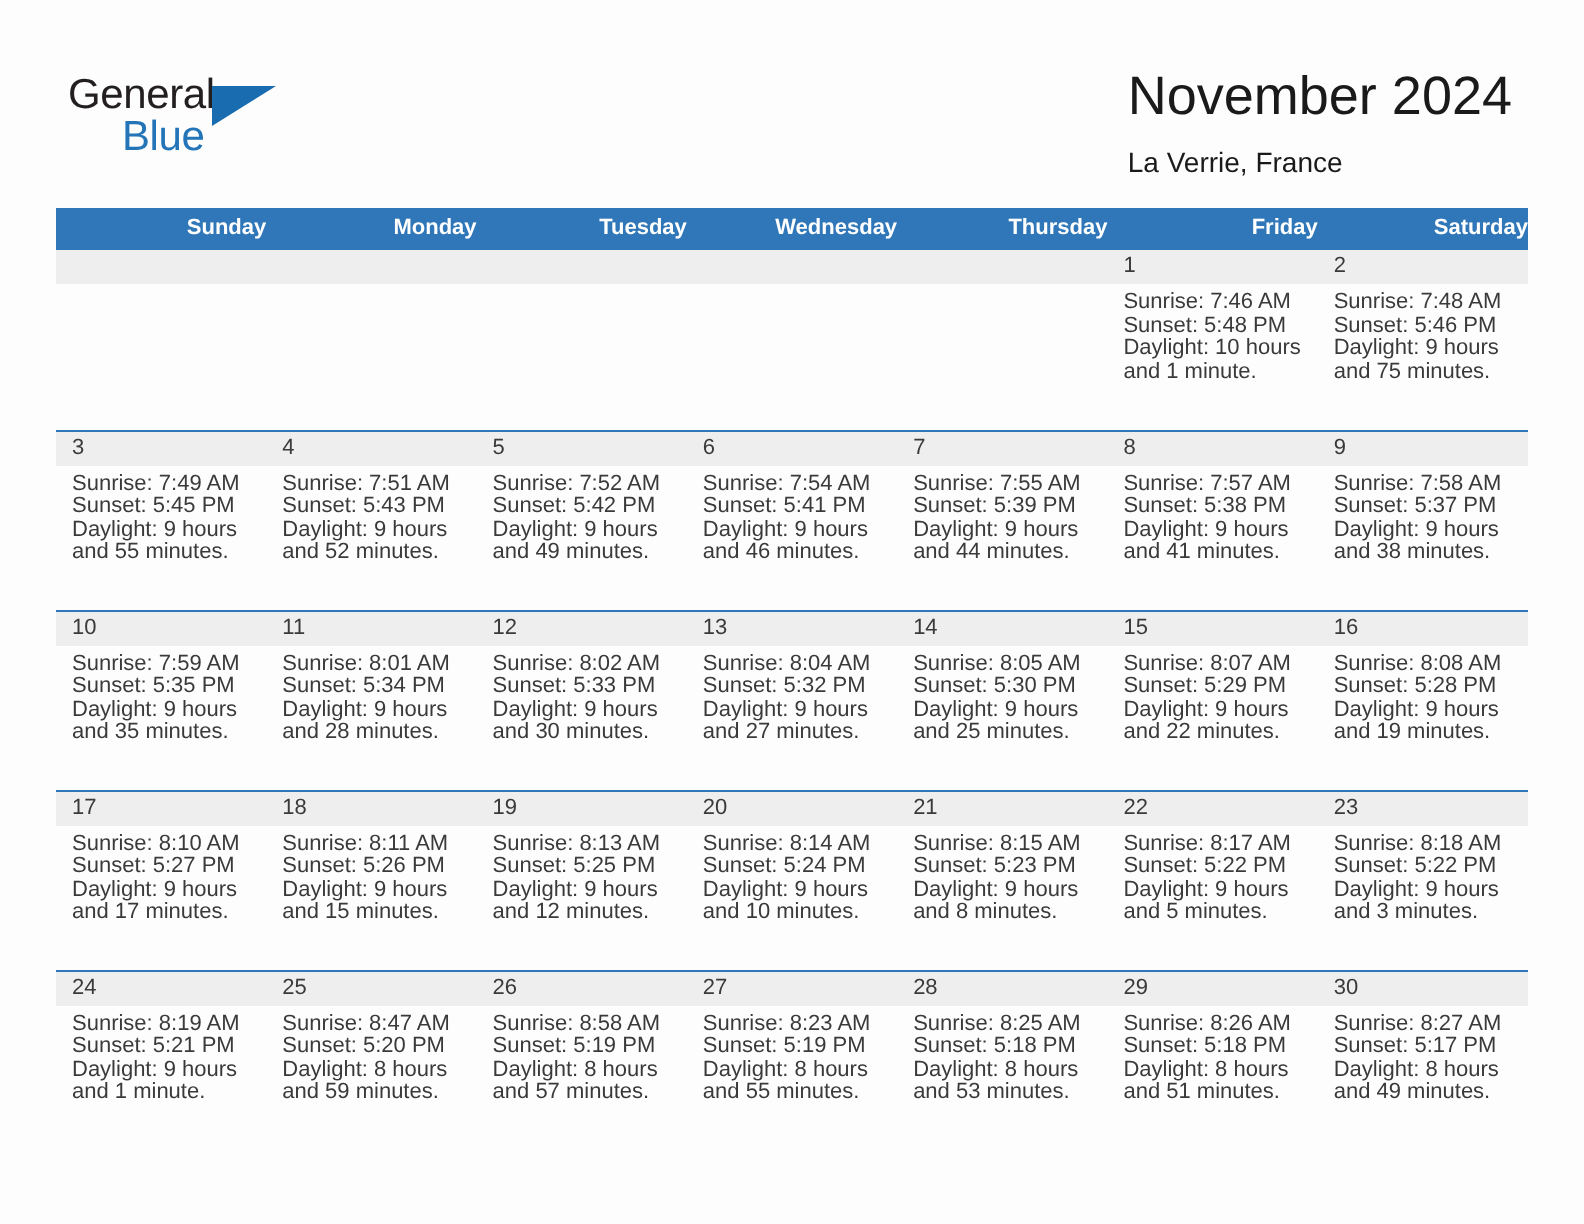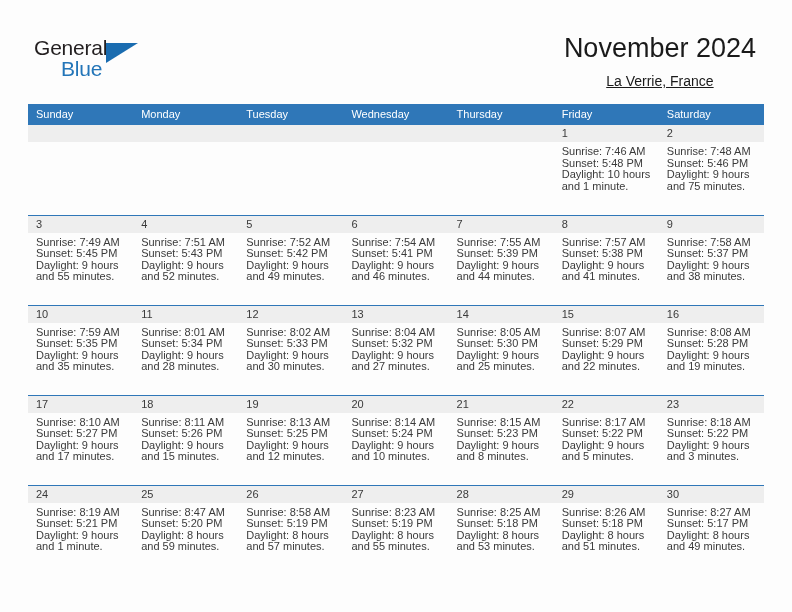--- a/index.html
+++ b/index.html
@@ -55,55 +55,54 @@
     position: absolute;
     left: 72px; top: 7px;
     width: 0; height: 0;
     border-left: 32px solid #1a6cb0;
     border-bottom: 20px solid transparent;
   }
 
   .title-block {
     position: absolute;
     right: 36px; top: 32px;
-    text-align: center;
+    text-align: left;
   }
   .cal-title {
     font-size: 27px;
     color: #1a1a1a;
     line-height: 33px;
     font-weight: normal;
     margin: 0;
     white-space: nowrap;
   }
   .cal-subtitle {
     font-size: 14px;
     color: #1a1a1a;
     line-height: 20px;
     margin: 6px 0 0 0;
     white-space: nowrap;
-    text-decoration: underline;
   }
 
   
   .calendar {
     position: absolute;
     left: 28px; top: 104px;
     width: 736px;
     border-collapse: collapse;
     table-layout: fixed;
   }
   .calendar col { width: 105.14px; }
 
   thead th {
     background: #2f77b8;
     color: #ffffff;
     font-size: 11px;
-    font-weight: normal;
-    text-align: left;
+    font-weight: bold;
+    text-align: right;
     padding: 5px 0 5px 8px;
     height: 21px;
     line-height: 11px;
     vertical-align: middle;
   }
 
   tbody td {
     vertical-align: top;
     padding: 0;
     border-top: 1.5px solid #2f77b8;

